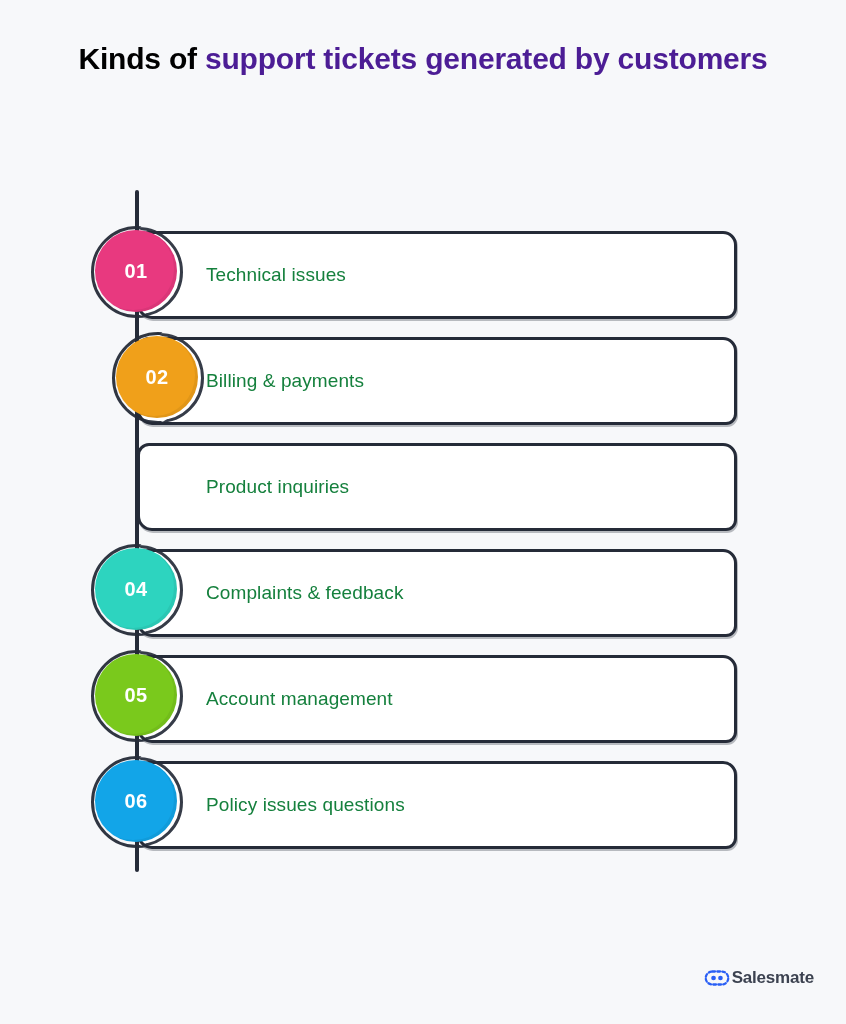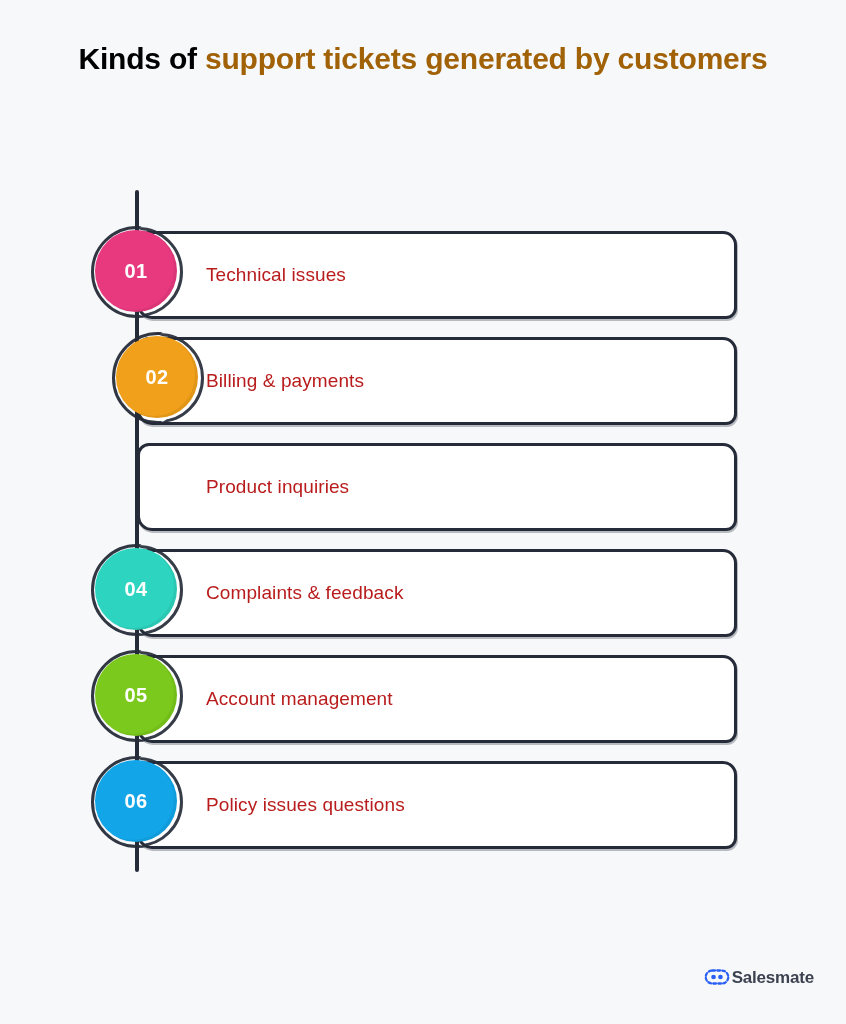--- a/index.html
+++ b/index.html
@@ -20,21 +20,21 @@
     position: absolute;
     left: 60px;
     top: 36px;
     width: 726px;
     text-align: center;
     font-size: 30px;
     font-weight: bold;
     line-height: 1.5;
     letter-spacing: -0.2px;
   }
-  .title-accent { color: #a16207; }
+  .title-accent { color: #4c1d95; }
 
   
   .timeline {
     position: absolute;
     left: 0;
     top: 0;
     width: 846px;
     height: 1024px;
     pointer-events: none;
   }
@@ -71,21 +71,21 @@
     border-radius: 12px 14px 11px 15px;
     box-sizing: border-box;
     box-shadow: 1px 2px 0 0 rgba(37,43,56,0.30);
   }
   .card-label {
     position: absolute;
     left: 66px;
     top: 50%;
     transform: translateY(-50%);
     font-size: 19px;
-    color: #b91c1c;
+    color: #15803d;
     letter-spacing: 0.1px;
     white-space: nowrap;
   }
 
   .badge {
     position: absolute;
     left: 95px;
     top: -1px;
     width: 82px;
     height: 82px;
@@ -125,21 +125,21 @@
     opacity: 0.92;
   }
   .badge-num { position: relative; z-index: 4; }
 
   
   .logo {
     position: absolute;
     right: 32px;
     bottom: 36px;
     display: flex;
-    align-items: flex-start;
+    align-items: center;
     gap: 2px;
   }
   .logo-mark {
     width: 26px;
     height: 18px;
     display: block;
   }
   .logo-text {
     font-size: 17px;
     font-weight: bold;

